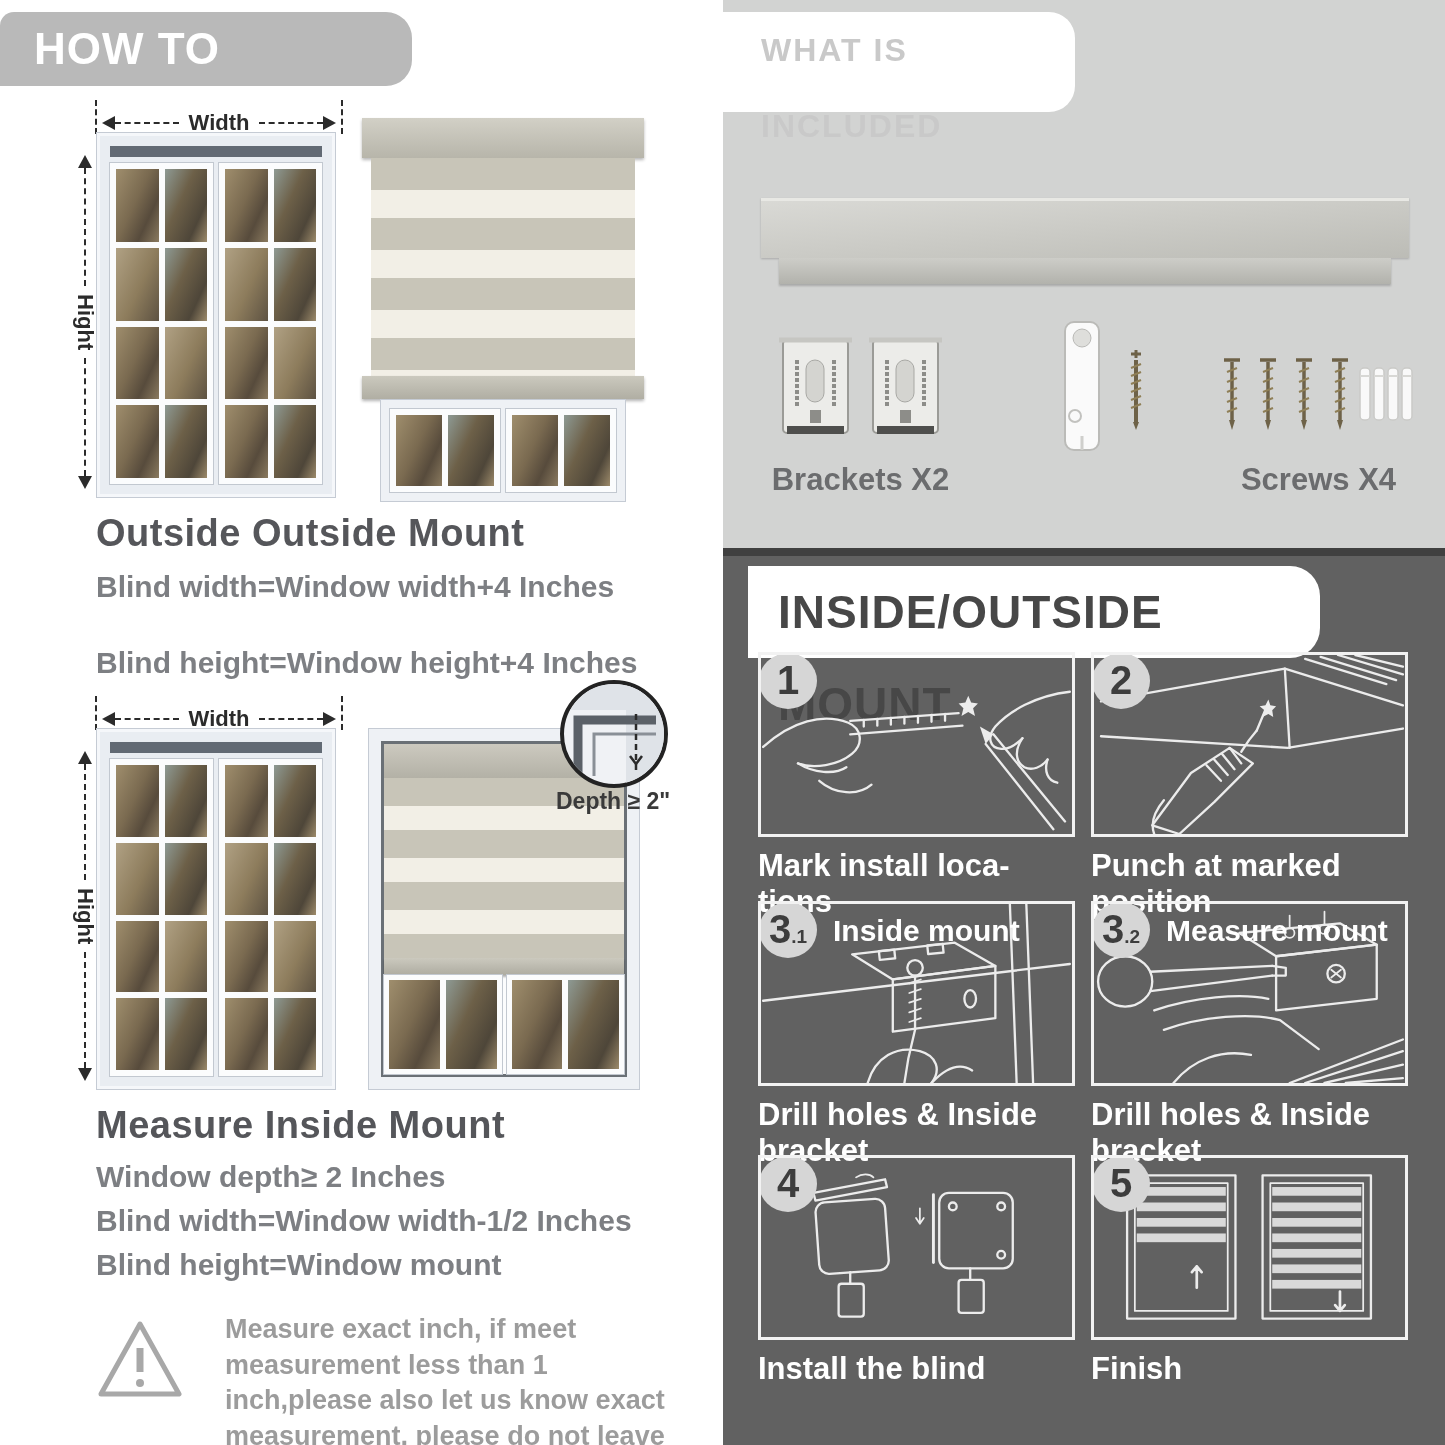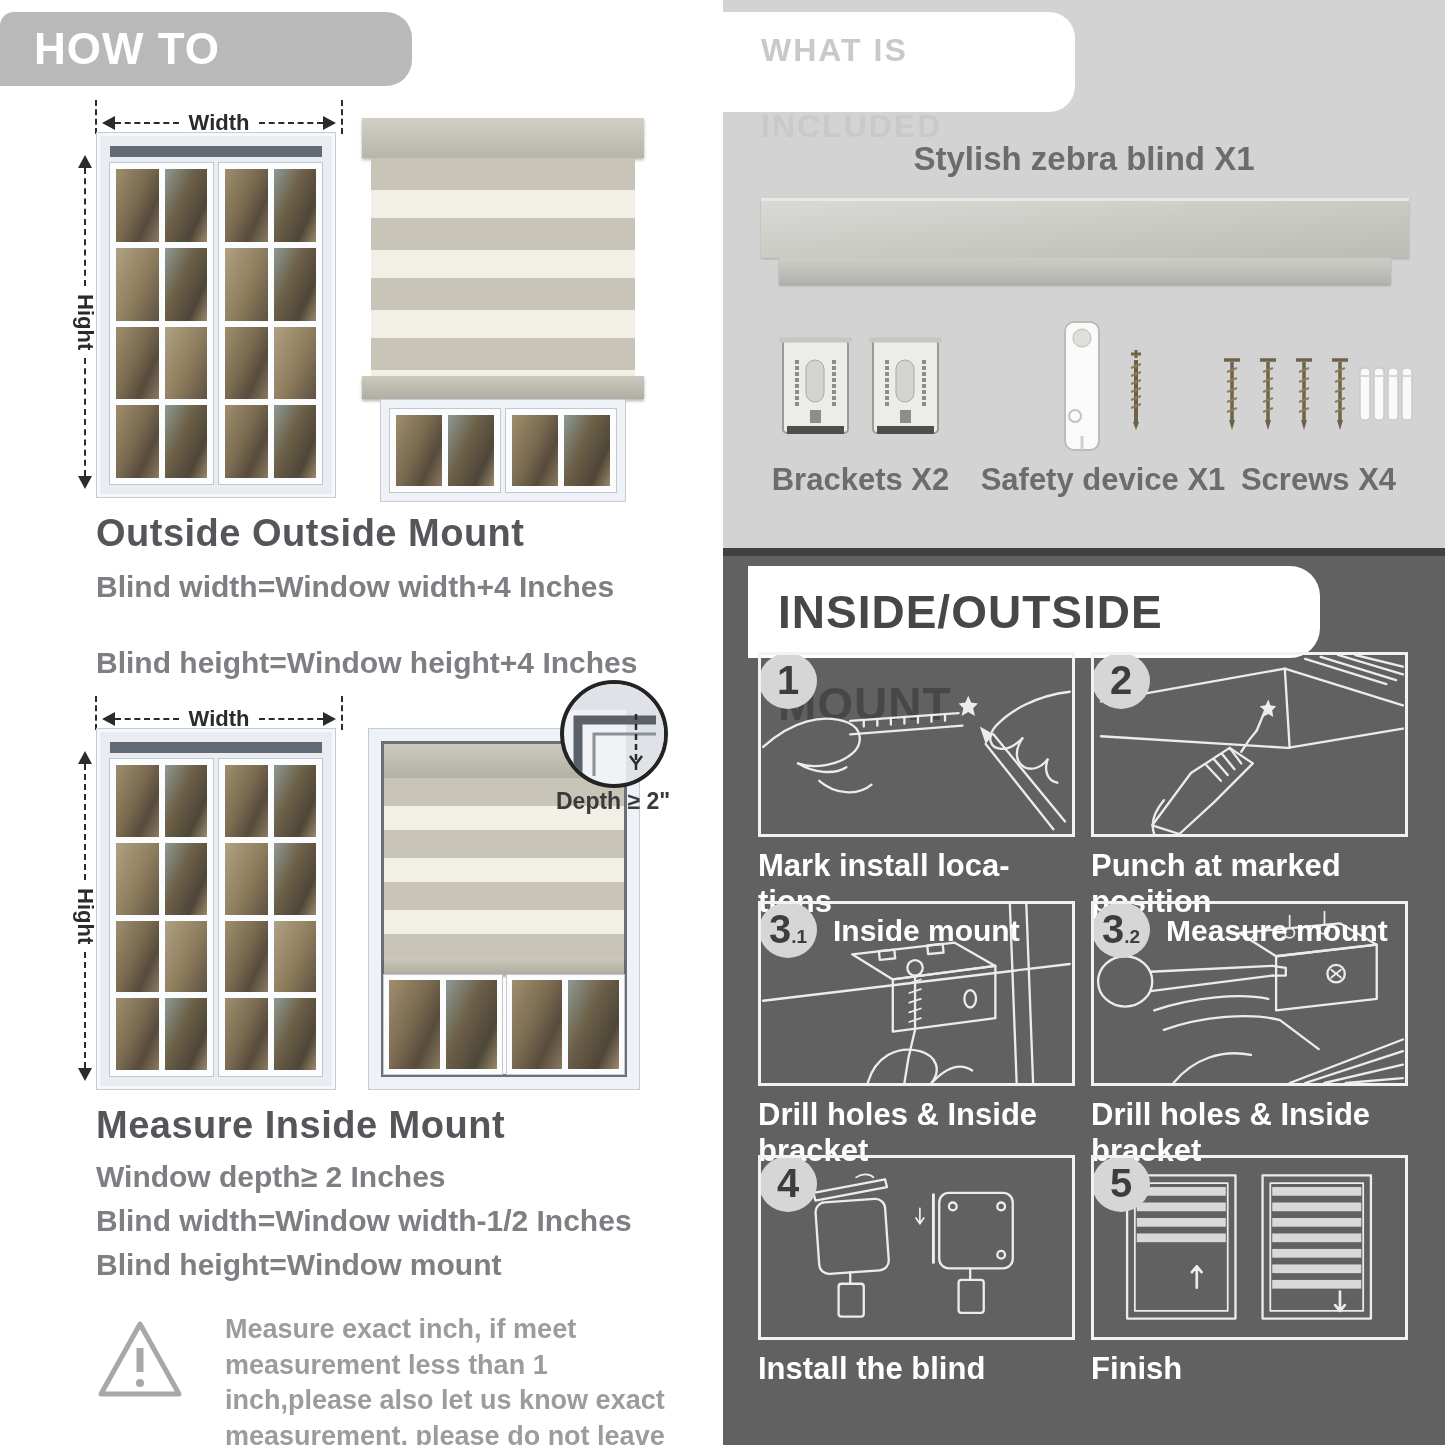--- a/index.html
+++ b/index.html
@@ -253,21 +253,20 @@
 
 <svg class="abs" style="left:95px; top:1318px;" width="90" height="84" viewBox="0 0 90 84">
   <path d="M45,6 L84,76 L6,76 Z" fill="none" stroke="#a8a8a8" stroke-width="5" stroke-linejoin="round"></path>
   <line x1="45" y1="30" x2="45" y2="54" stroke="#a8a8a8" stroke-width="7"></line>
   <circle cx="45" cy="65" r="4" fill="#a8a8a8"></circle>
 </svg>
 <div class="abs warn-text">Measure exact inch, if meet measurement less than 1 inch,please also let us know exact measurement, please do not leave it</div>
 
 <div class="abs panel-light">
   <div class="inc-header">WHAT IS INCLUDED</div>
-  <div class="product-title">Stylish zebra blind X1</div>
   <div class="headrail"></div>
 
   <svg class="abs" style="left:55px; top:330px;" width="165" height="122" viewBox="0 0 165 122">
     <g>
       <rect x="5" y="10" width="65" height="93" rx="4" fill="#ecece9" stroke="#9b9b97" stroke-width="2"></rect>
       <line x1="1" y1="10" x2="74" y2="10" stroke="#c6c6c2" stroke-width="5"></line>
       <rect x="28" y="30" width="18" height="42" rx="9" fill="#d4d4d0" stroke="#a8a8a4"></rect>
       <line x1="19" y1="30" x2="19" y2="76" stroke="#8d8d89" stroke-width="4" stroke-dasharray="4 2"></line>
       <line x1="56" y1="30" x2="56" y2="76" stroke="#8d8d89" stroke-width="4" stroke-dasharray="4 2"></line>
       <rect x="32" y="80" width="11" height="13" fill="#8d8d89"></rect>
@@ -347,21 +346,20 @@
     </g>
     <g stroke="#d8d8d5" stroke-width="2">
       <line x1="142" y1="24" x2="152" y2="24"></line>
         <line x1="156" y1="24" x2="166" y2="24"></line>
       <line x1="170" y1="24" x2="180" y2="24"></line>
         <line x1="184" y1="24" x2="194" y2="24"></line>
     </g>
   </svg>
 
   <div class="inc-label" style="left:30px; width:215px;">Brackets X2</div>
-  <div class="inc-label" style="left:255px; width:250px;">Safety device X1</div>
   <div class="inc-label" style="left:498px; width:195px;">Screws X4</div>
 </div>
 
 <div class="abs divider"></div>
 
 <div class="abs panel-dark">
   <div class="mount-header">INSIDE/OUTSIDE MOUNT</div>
 
   <div class="step s1">
     <div class="stepbox">

